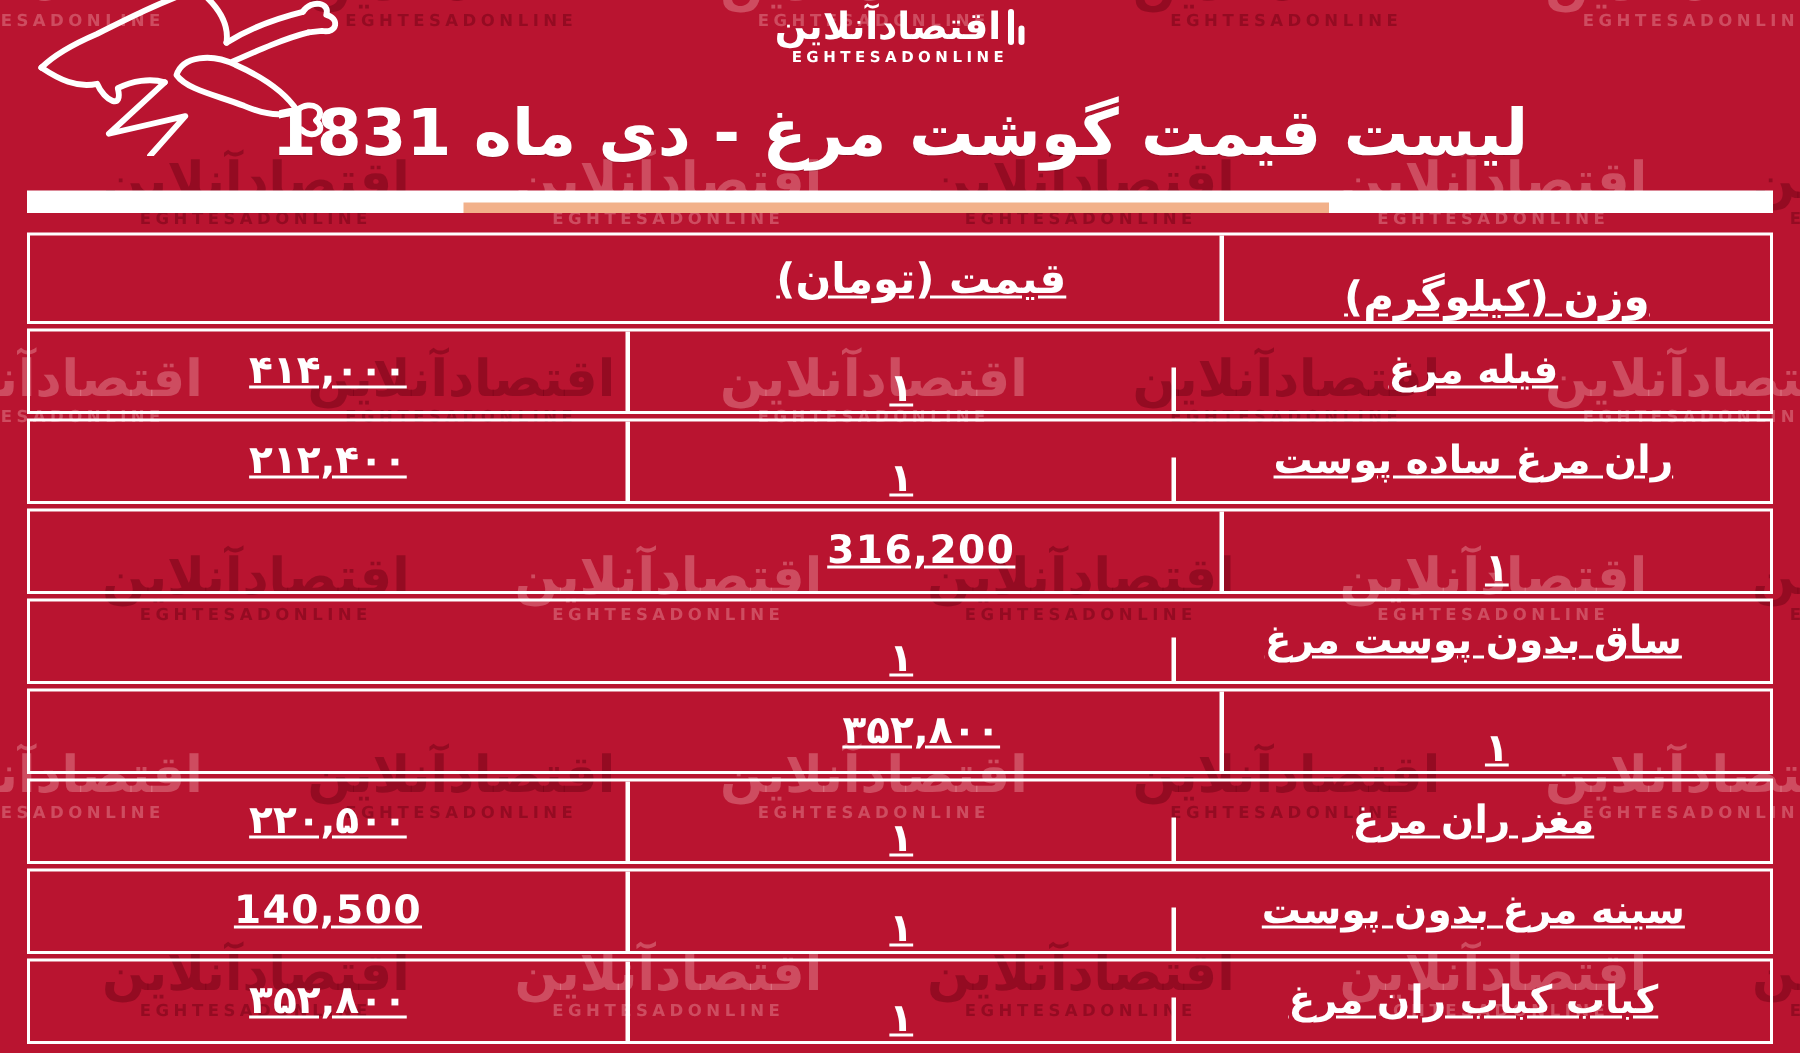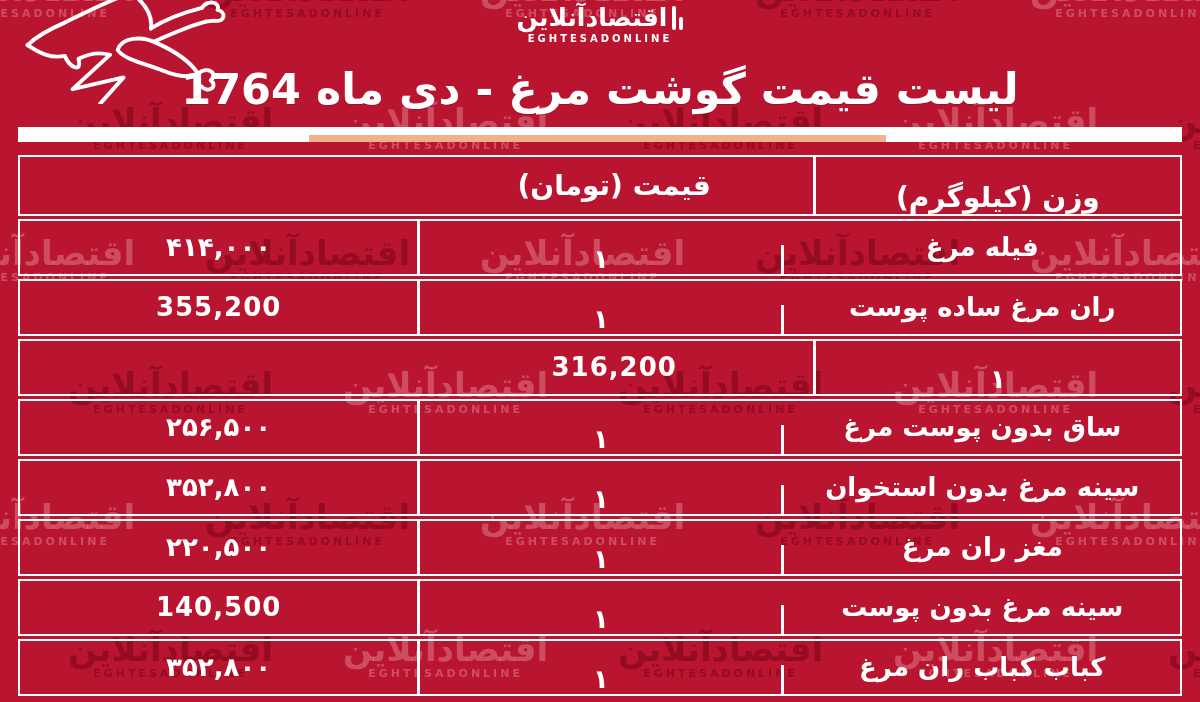--- a/index.html
+++ b/index.html
@@ -61,20 +61,21 @@
   }
   .t-row {
     display:flex; border:2px solid #ffffff; background:transparent;
     height:57px; align-items:stretch;
   }
   .t-row.header { height:61px; }
   .t-cell {
     display:flex; align-items:center; justify-content:center;
     font-weight:bold; font-size:26px; text-align:center; line-height:1.2;
     padding:0 10px;
+    text-decoration:underline;
   }
   .t-cell + .t-cell { border-inline-start:3px solid #ffffff; }
   .col-type  { width:34.1%; }
   .col-weight{ width:31.4%;margin-top:24px; }
   .col-price { width:34.5%; letter-spacing:1px; }
   .t-row.header .t-cell { font-size:28px; }
 </style>
 </head>
 <body>
 
@@ -222,52 +223,50 @@
           <span class="logo-fa">اقتصادآنلاین</span>
           <span class="logo-bars">
               <i class="b1"></i>
               <i class="b2"></i>
             </span>
         </div>
         <div class="logo-en">EGHTESADONLINE</div>
       </div>
     </div>
 
-    <div class="title">لیست قیمت گوشت مرغ - دی ماه 1764</div>
+    <div class="title">لیست قیمت گوشت مرغ - دی ماه 1831</div>
 
     <div class="divider">
       <div class="divider-accent" id="divider-accent" style="background: rgb(242, 177, 138);"></div>
     </div>
 
     <div class="price-table" id="price-table">
         <div class="t-row header">
           <div class="t-cell col-weight">وزن (کیلوگرم)</div>
           <div class="t-cell col-price">قیمت (تومان)</div>
         </div>
         <div class="t-row">
           <div class="t-cell col-type">فیله مرغ</div>
           <div class="t-cell col-weight">۱</div>
           <div class="t-cell col-price">۴۱۴,۰۰۰</div>
         </div>
         <div class="t-row">
           <div class="t-cell col-type">ران مرغ ساده پوست</div>
           <div class="t-cell col-weight">۱</div>
-          <div class="t-cell col-price">355,200</div>
+          <div class="t-cell col-price">۲۱۲,۴۰۰</div>
         </div>
         <div class="t-row">
           <div class="t-cell col-weight">۱</div>
           <div class="t-cell col-price">316,200</div>
         </div>
         <div class="t-row">
           <div class="t-cell col-type">ساق بدون پوست مرغ</div>
           <div class="t-cell col-weight">۱</div>
-          <div class="t-cell col-price">۲۵۶,۵۰۰</div>
-        </div>
-        <div class="t-row">
-          <div class="t-cell col-type">سینه مرغ بدون استخوان</div>
+        </div>
+        <div class="t-row">
           <div class="t-cell col-weight">۱</div>
           <div class="t-cell col-price">۳۵۲,۸۰۰</div>
         </div>
         <div class="t-row">
           <div class="t-cell col-type">مغز ران مرغ</div>
           <div class="t-cell col-weight">۱</div>
           <div class="t-cell col-price">۲۲۰,۵۰۰</div>
         </div>
         <div class="t-row">
           <div class="t-cell col-type">سینه مرغ بدون پوست</div>

